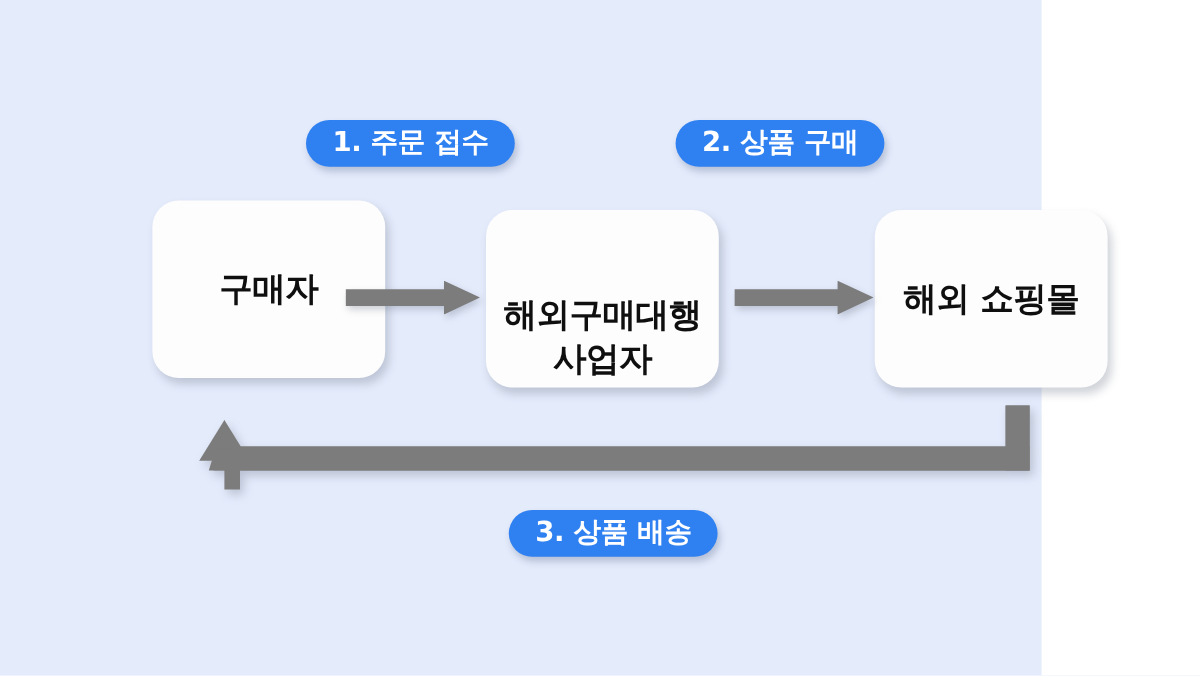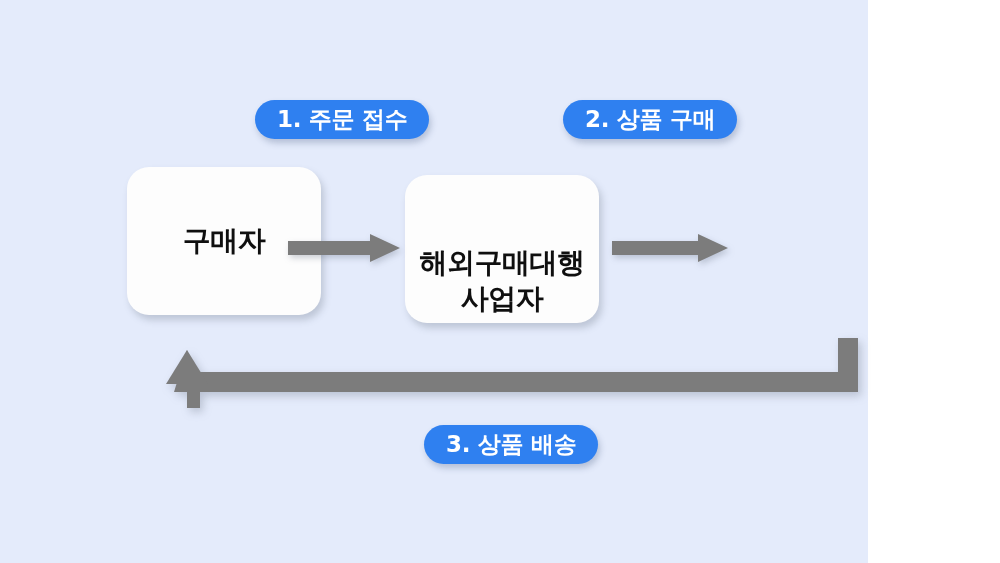--- a/index.html
+++ b/index.html
@@ -110,20 +110,23 @@
 
   <div class="process-box" id="box-buyer">
     <span class="box-label">구매자</span>
   </div>
 
   <div class="process-box" id="box-agent">
     <span class="box-label">해외구매대행
 사업자</span>
   </div>
 
+  <div class="process-box" id="box-mall">
+    <span class="box-label">해외 쇼핑몰</span>
+  </div>
 
   <svg class="flow-arrow" id="arrow-buyer-to-agent" viewBox="0 0 112 28" preserveAspectRatio="none">
     <path d="M0,7 L82,7 L82,0 L112,14 L82,28 L82,21 L0,21 Z" fill="#7c7c7c"></path>
   </svg>
 
   <svg class="flow-arrow" id="arrow-agent-to-mall" viewBox="0 0 116 28" preserveAspectRatio="none">
     <path d="M0,7 L86,7 L86,0 L116,14 L86,28 L86,21 L0,21 Z" fill="#7c7c7c"></path>
   </svg>
 
   <svg id="arrow-return" viewBox="0 0 700 80" preserveAspectRatio="none">

